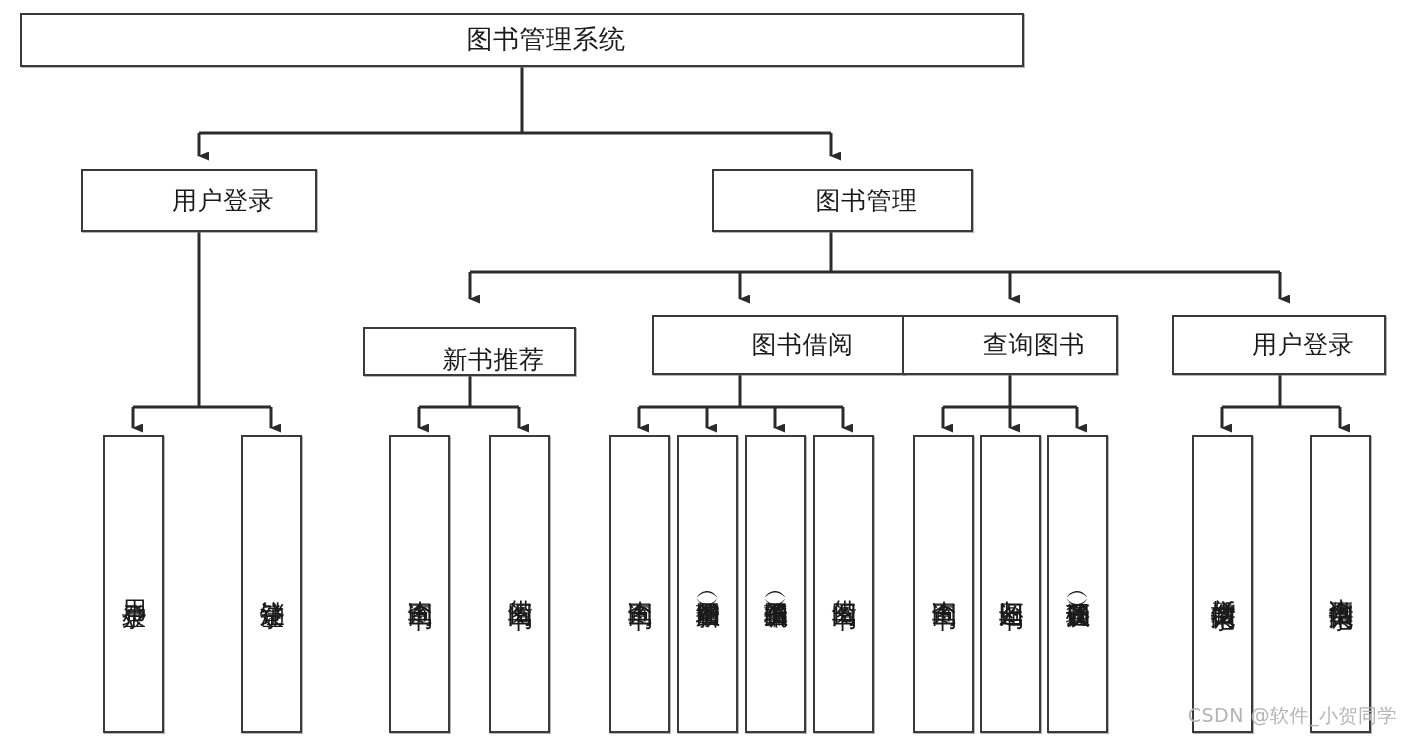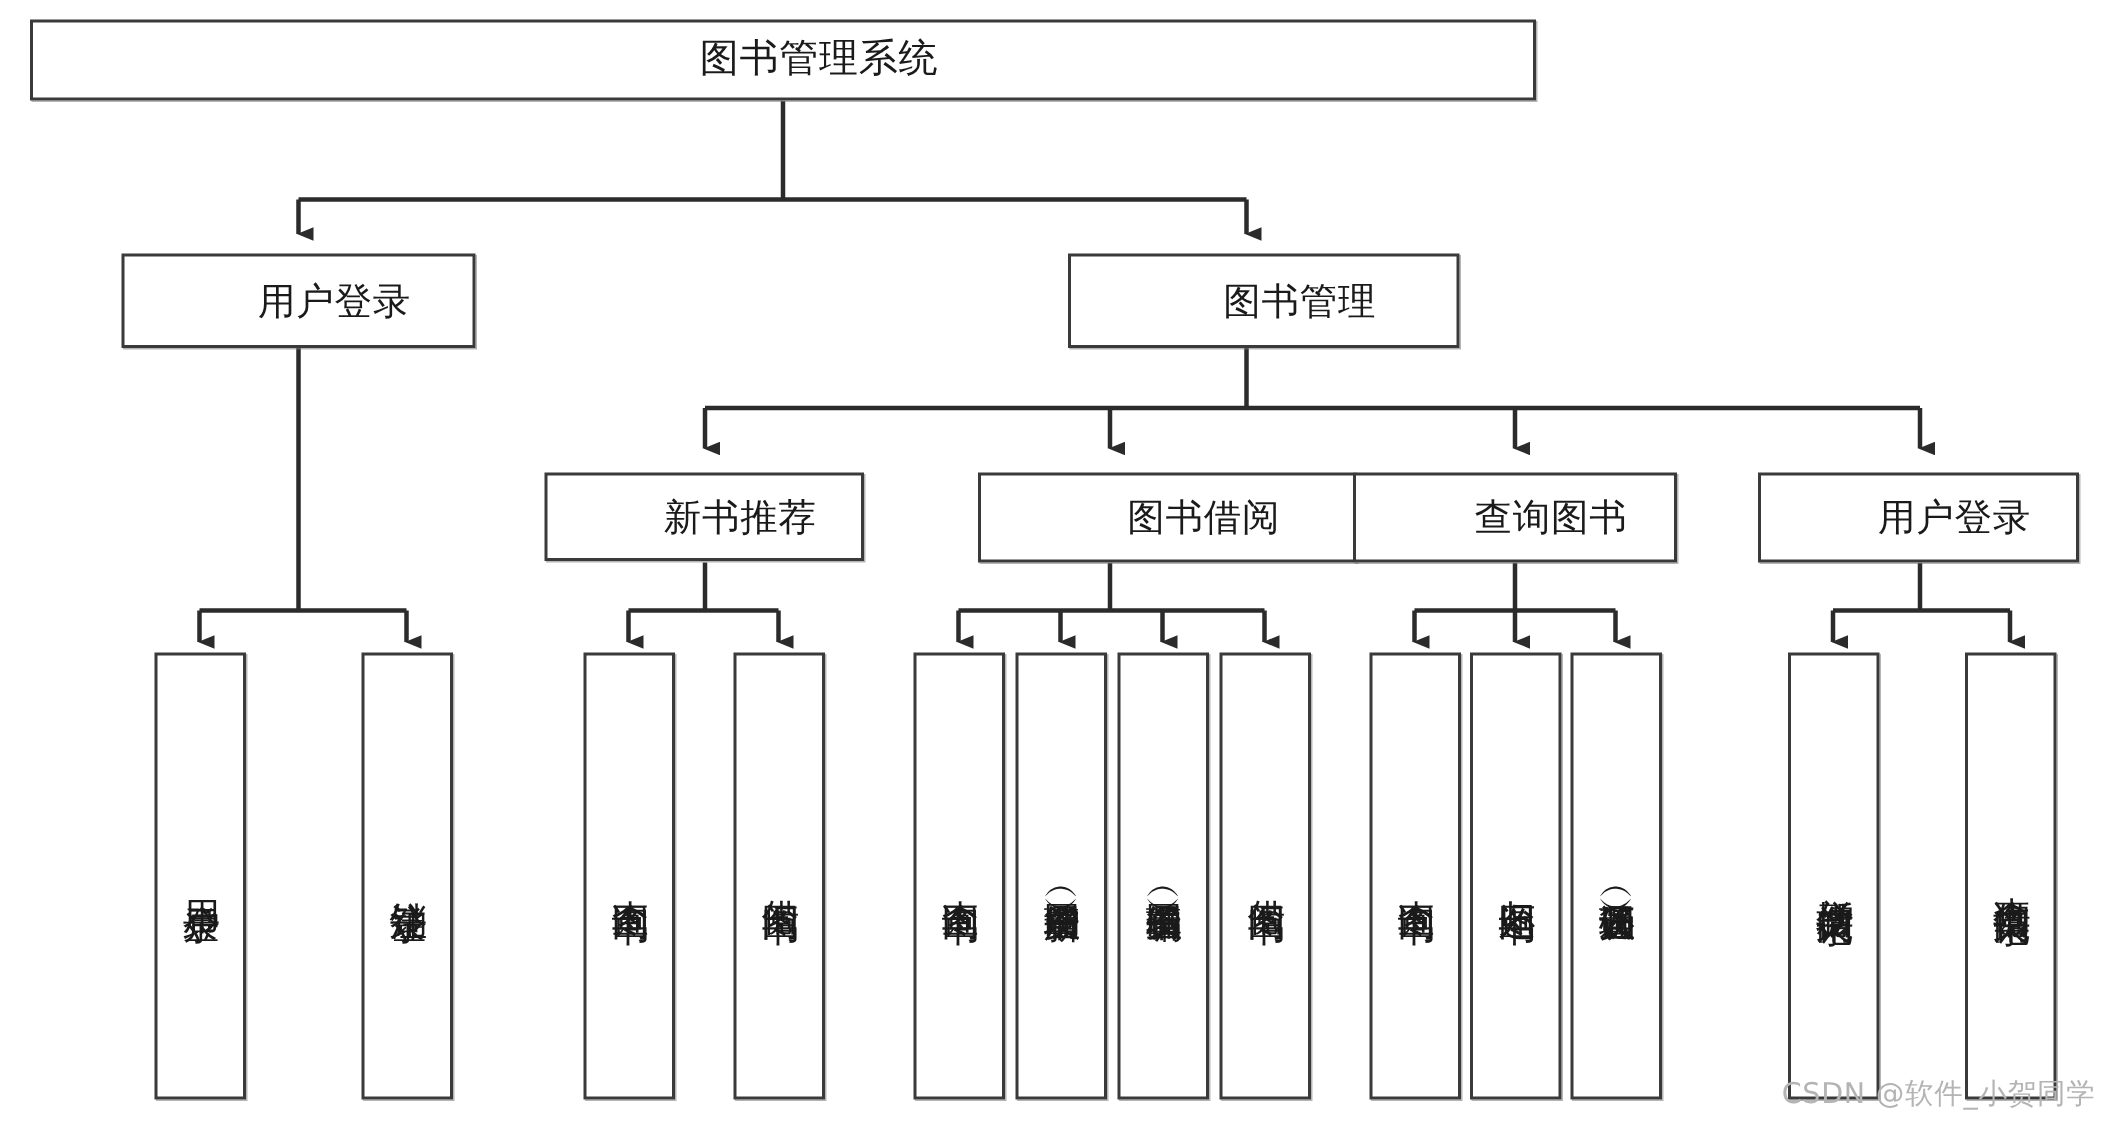--- a/index.html
+++ b/index.html
@@ -65,21 +65,21 @@
     max-height: 100%;
   }
   .node.vertical.long .node-label {
     font-size: 24px;
     letter-spacing: 0px;
     line-height: 1.12;
   }
   #watermark {
     position: absolute;
     right: 8px;
-    bottom: 5px;
+    bottom: 18px;
     font-size: 19px;
     color: #b4b4b4;
     letter-spacing: 0.5px;
     white-space: nowrap;
     font-family: "DejaVu Sans", "Liberation Sans", sans-serif;
   }
 </style>
 </head>
 <body>
 
@@ -139,21 +139,21 @@
     <span class="node-label">图书管理系统</span>
   </div>
 
   <div class="node horizontal" style="left:81px; top:169px; width:236px; height:63px;">
     <span class="node-label">用户登录</span>
   </div>
   <div class="node horizontal" style="left:712px; top:169px; width:261px; height:63px;">
     <span class="node-label">图书管理</span>
   </div>
 
-  <div class="node horizontal" style="left:363px; top:315px; width:213px; height:59px;">
+  <div class="node horizontal" style="left:363px; top:327px; width:213px; height:49px;align-items:flex-end;">
     <span class="node-label">新书推荐</span>
   </div>
   <div class="node horizontal" style="left:652px; top:315px; width:253px; height:60px;">
     <span class="node-label">图书借阅</span>
   </div>
   <div class="node horizontal" style="left:902px; top:315px; width:216px; height:60px;">
     <span class="node-label">查询图书</span>
   </div>
   <div class="node horizontal" style="left:1172px; top:315px; width:214px; height:60px;">
     <span class="node-label">用户登录</span>

